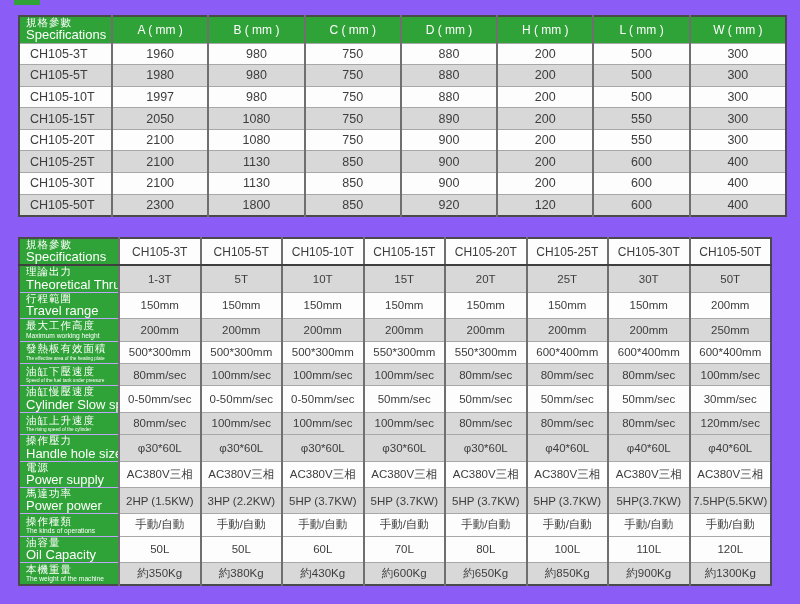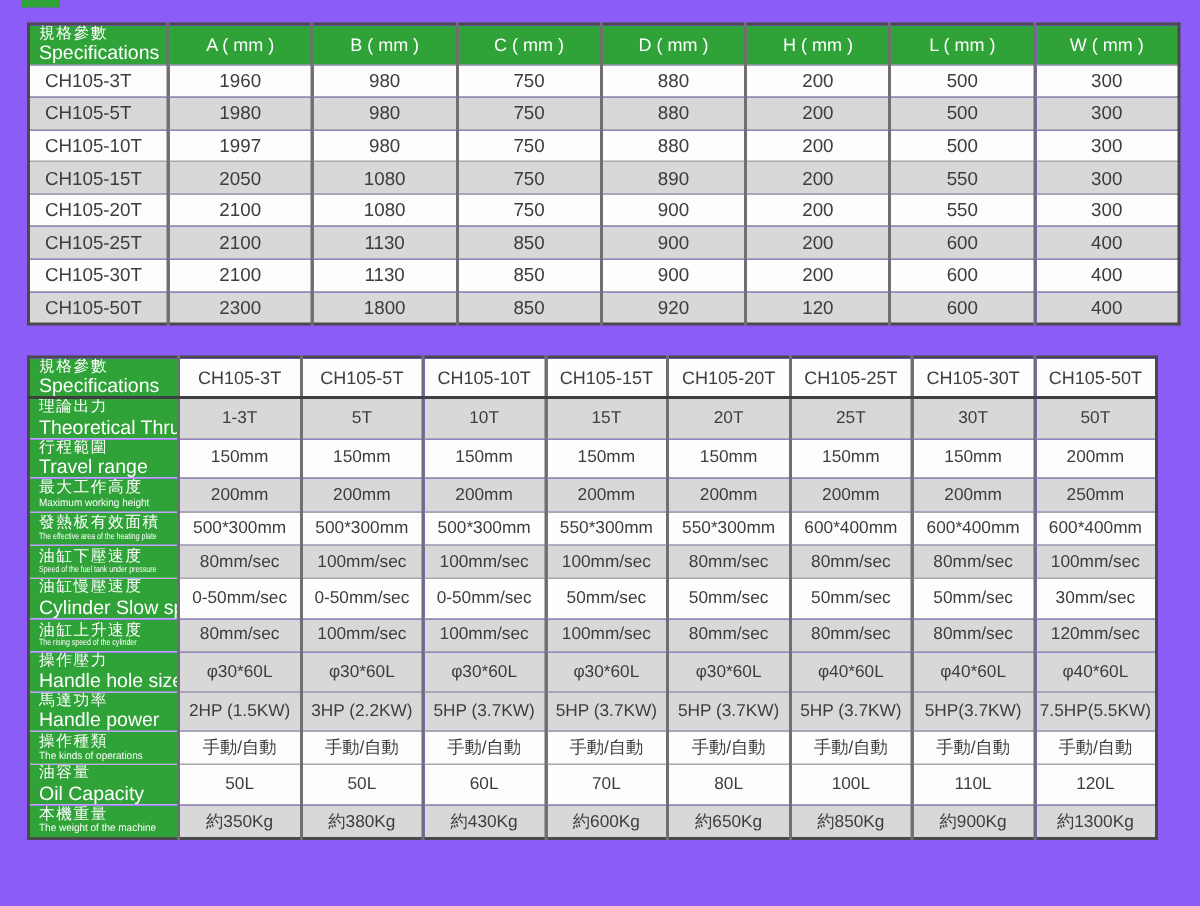--- a/index.html
+++ b/index.html
@@ -294,24 +294,38 @@
           </th>
           <td>φ30*60L</td>
           <td>φ30*60L</td>
           <td>φ30*60L</td>
           <td>φ30*60L</td>
           <td>φ30*60L</td>
           <td>φ40*60L</td>
           <td>φ40*60L</td>
           <td>φ40*60L</td>
         </tr>
+        <tr>
+          <th class="lbl g">
+            <span class="zh">電源</span>
+            <span class="en">Power supply</span>
+          </th>
+          <td>AC380V三相</td>
+          <td>AC380V三相</td>
+          <td>AC380V三相</td>
+          <td>AC380V三相</td>
+          <td>AC380V三相</td>
+          <td>AC380V三相</td>
+          <td>AC380V三相</td>
+          <td>AC380V三相</td>
+        </tr>
         <tr class="alt">
           <th class="lbl g">
             <span class="zh">馬達功率</span>
-            <span class="en">Handle power</span>
+            <span class="en">Power power</span>
           </th>
           <td>2HP (1.5KW)</td>
           <td>3HP (2.2KW)</td>
           <td>5HP (3.7KW)</td>
           <td>5HP (3.7KW)</td>
           <td>5HP (3.7KW)</td>
           <td>5HP (3.7KW)</td>
           <td>5HP(3.7KW)</td>
           <td>7.5HP(5.5KW)</td>
         </tr>

